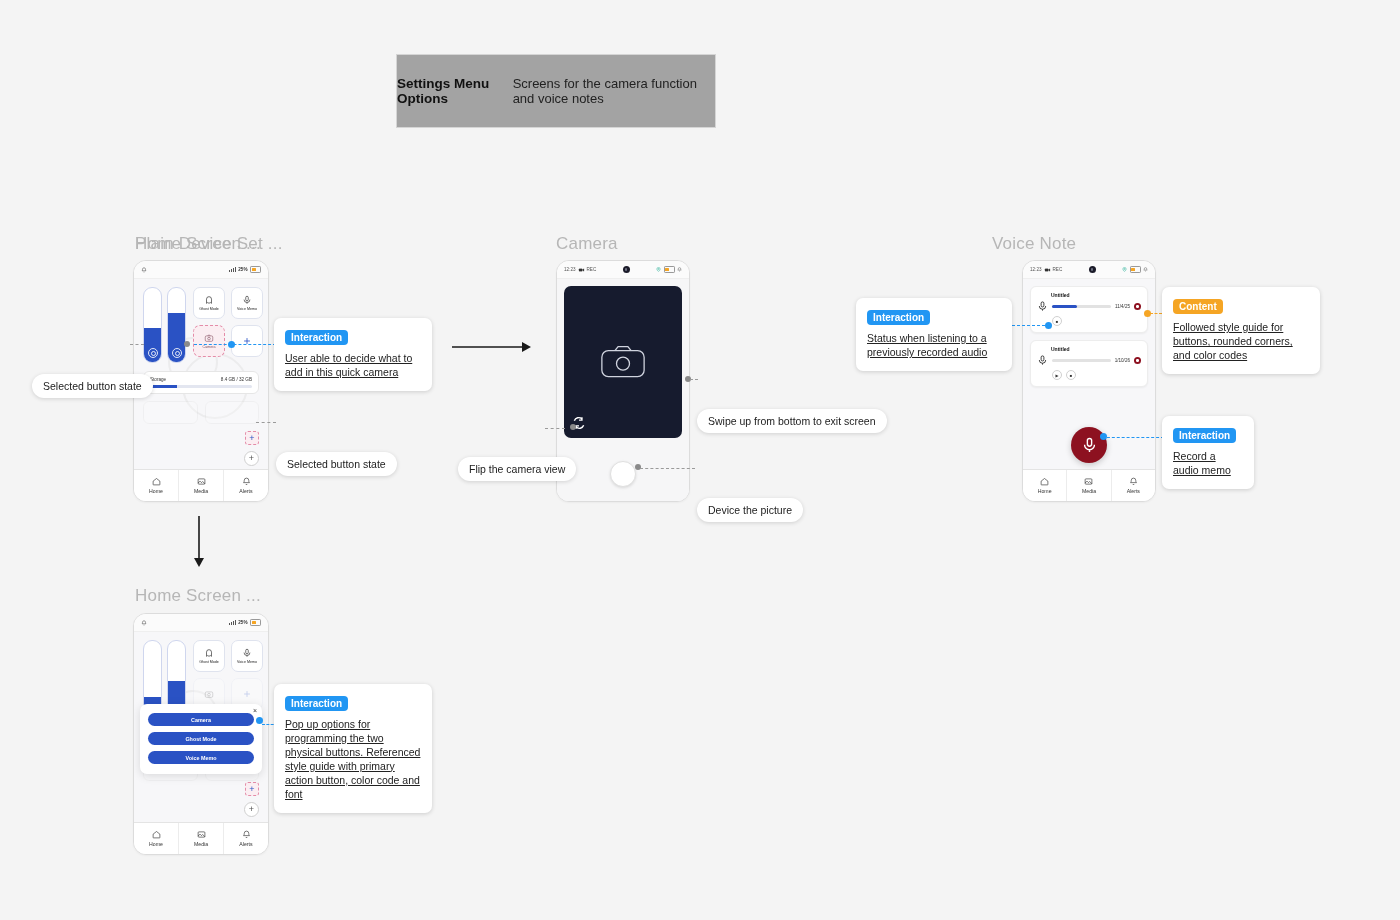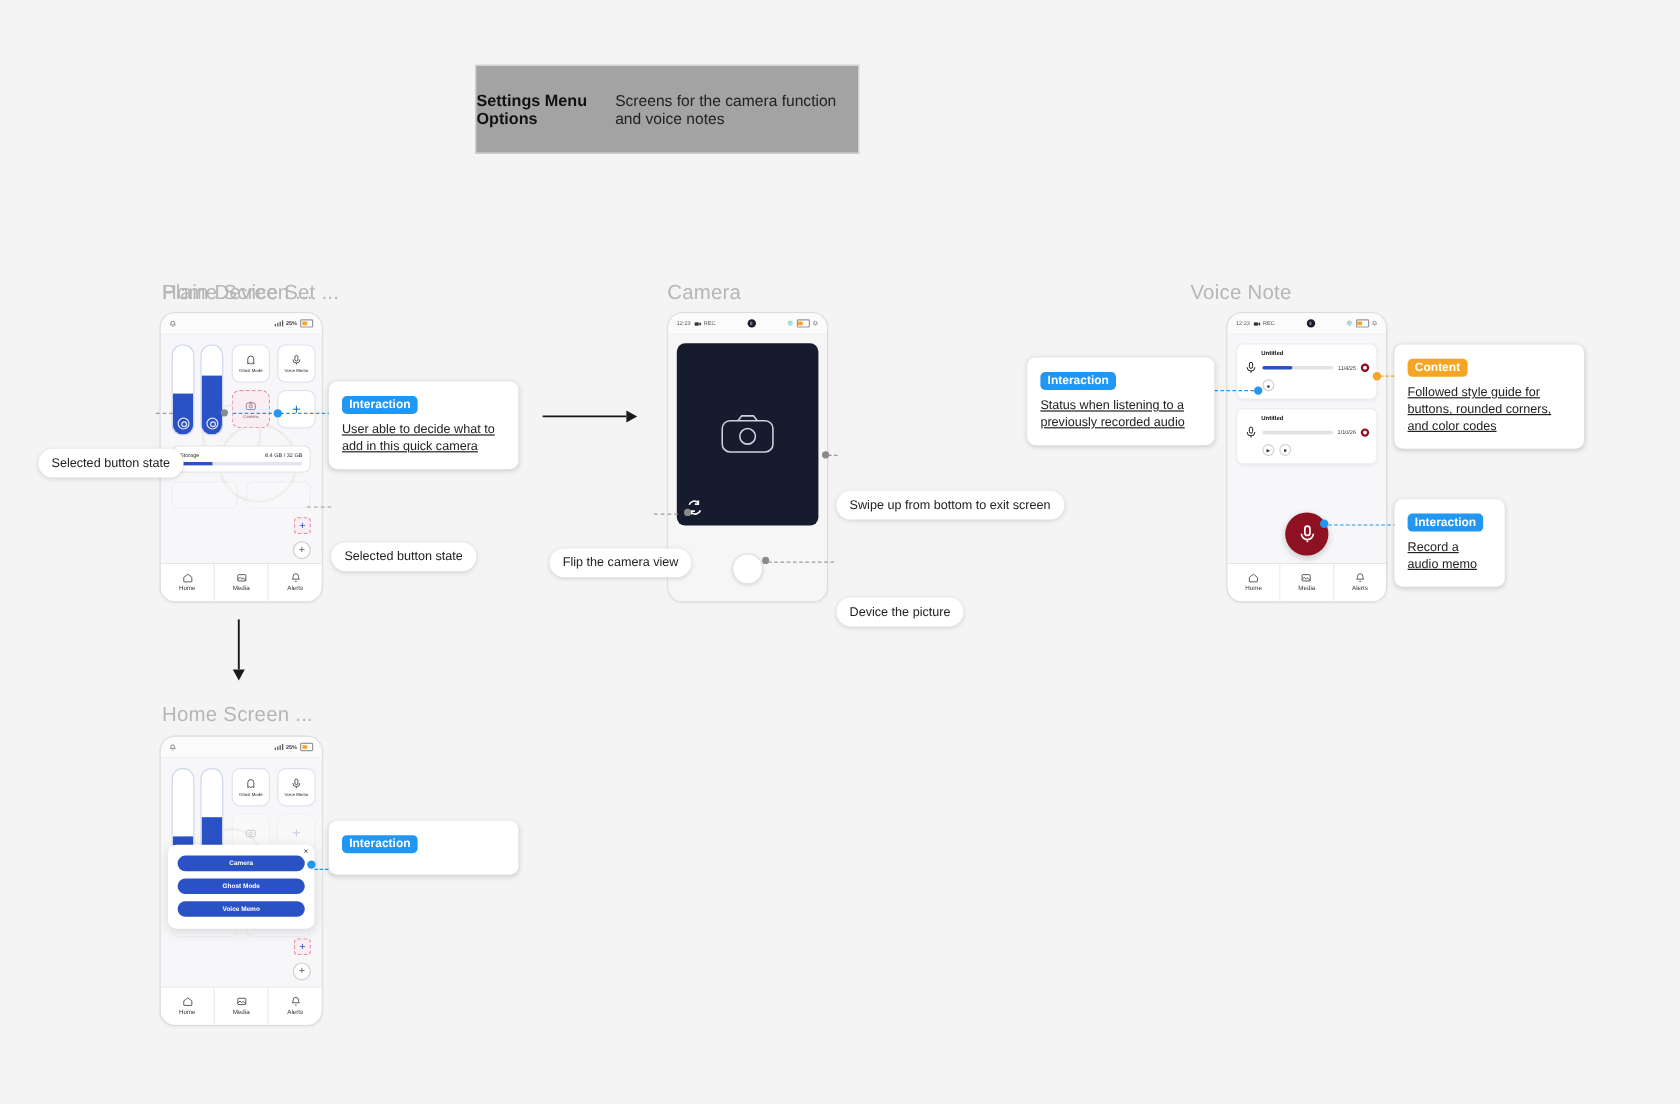--- a/index.html
+++ b/index.html
@@ -608,13 +608,14 @@
       <span class="nlabel">Alerts</span>
     </div>
   </div>
 </div>
 
 <div class="abs dash-h" style="left:262px;top:724px;width:16px;"></div>
 <div class="abs dot" style="left:256px;top:717px;"></div>
 
 <div class="abs callout" style="left:274px;top:684px;width:158px;">
   <span class="badge interaction">Interaction</span>
+  <p>Pop up options for programming the two physical buttons. Referenced style guide with primary action button, color code and font</p>
 </div>
 
 </body></html>

